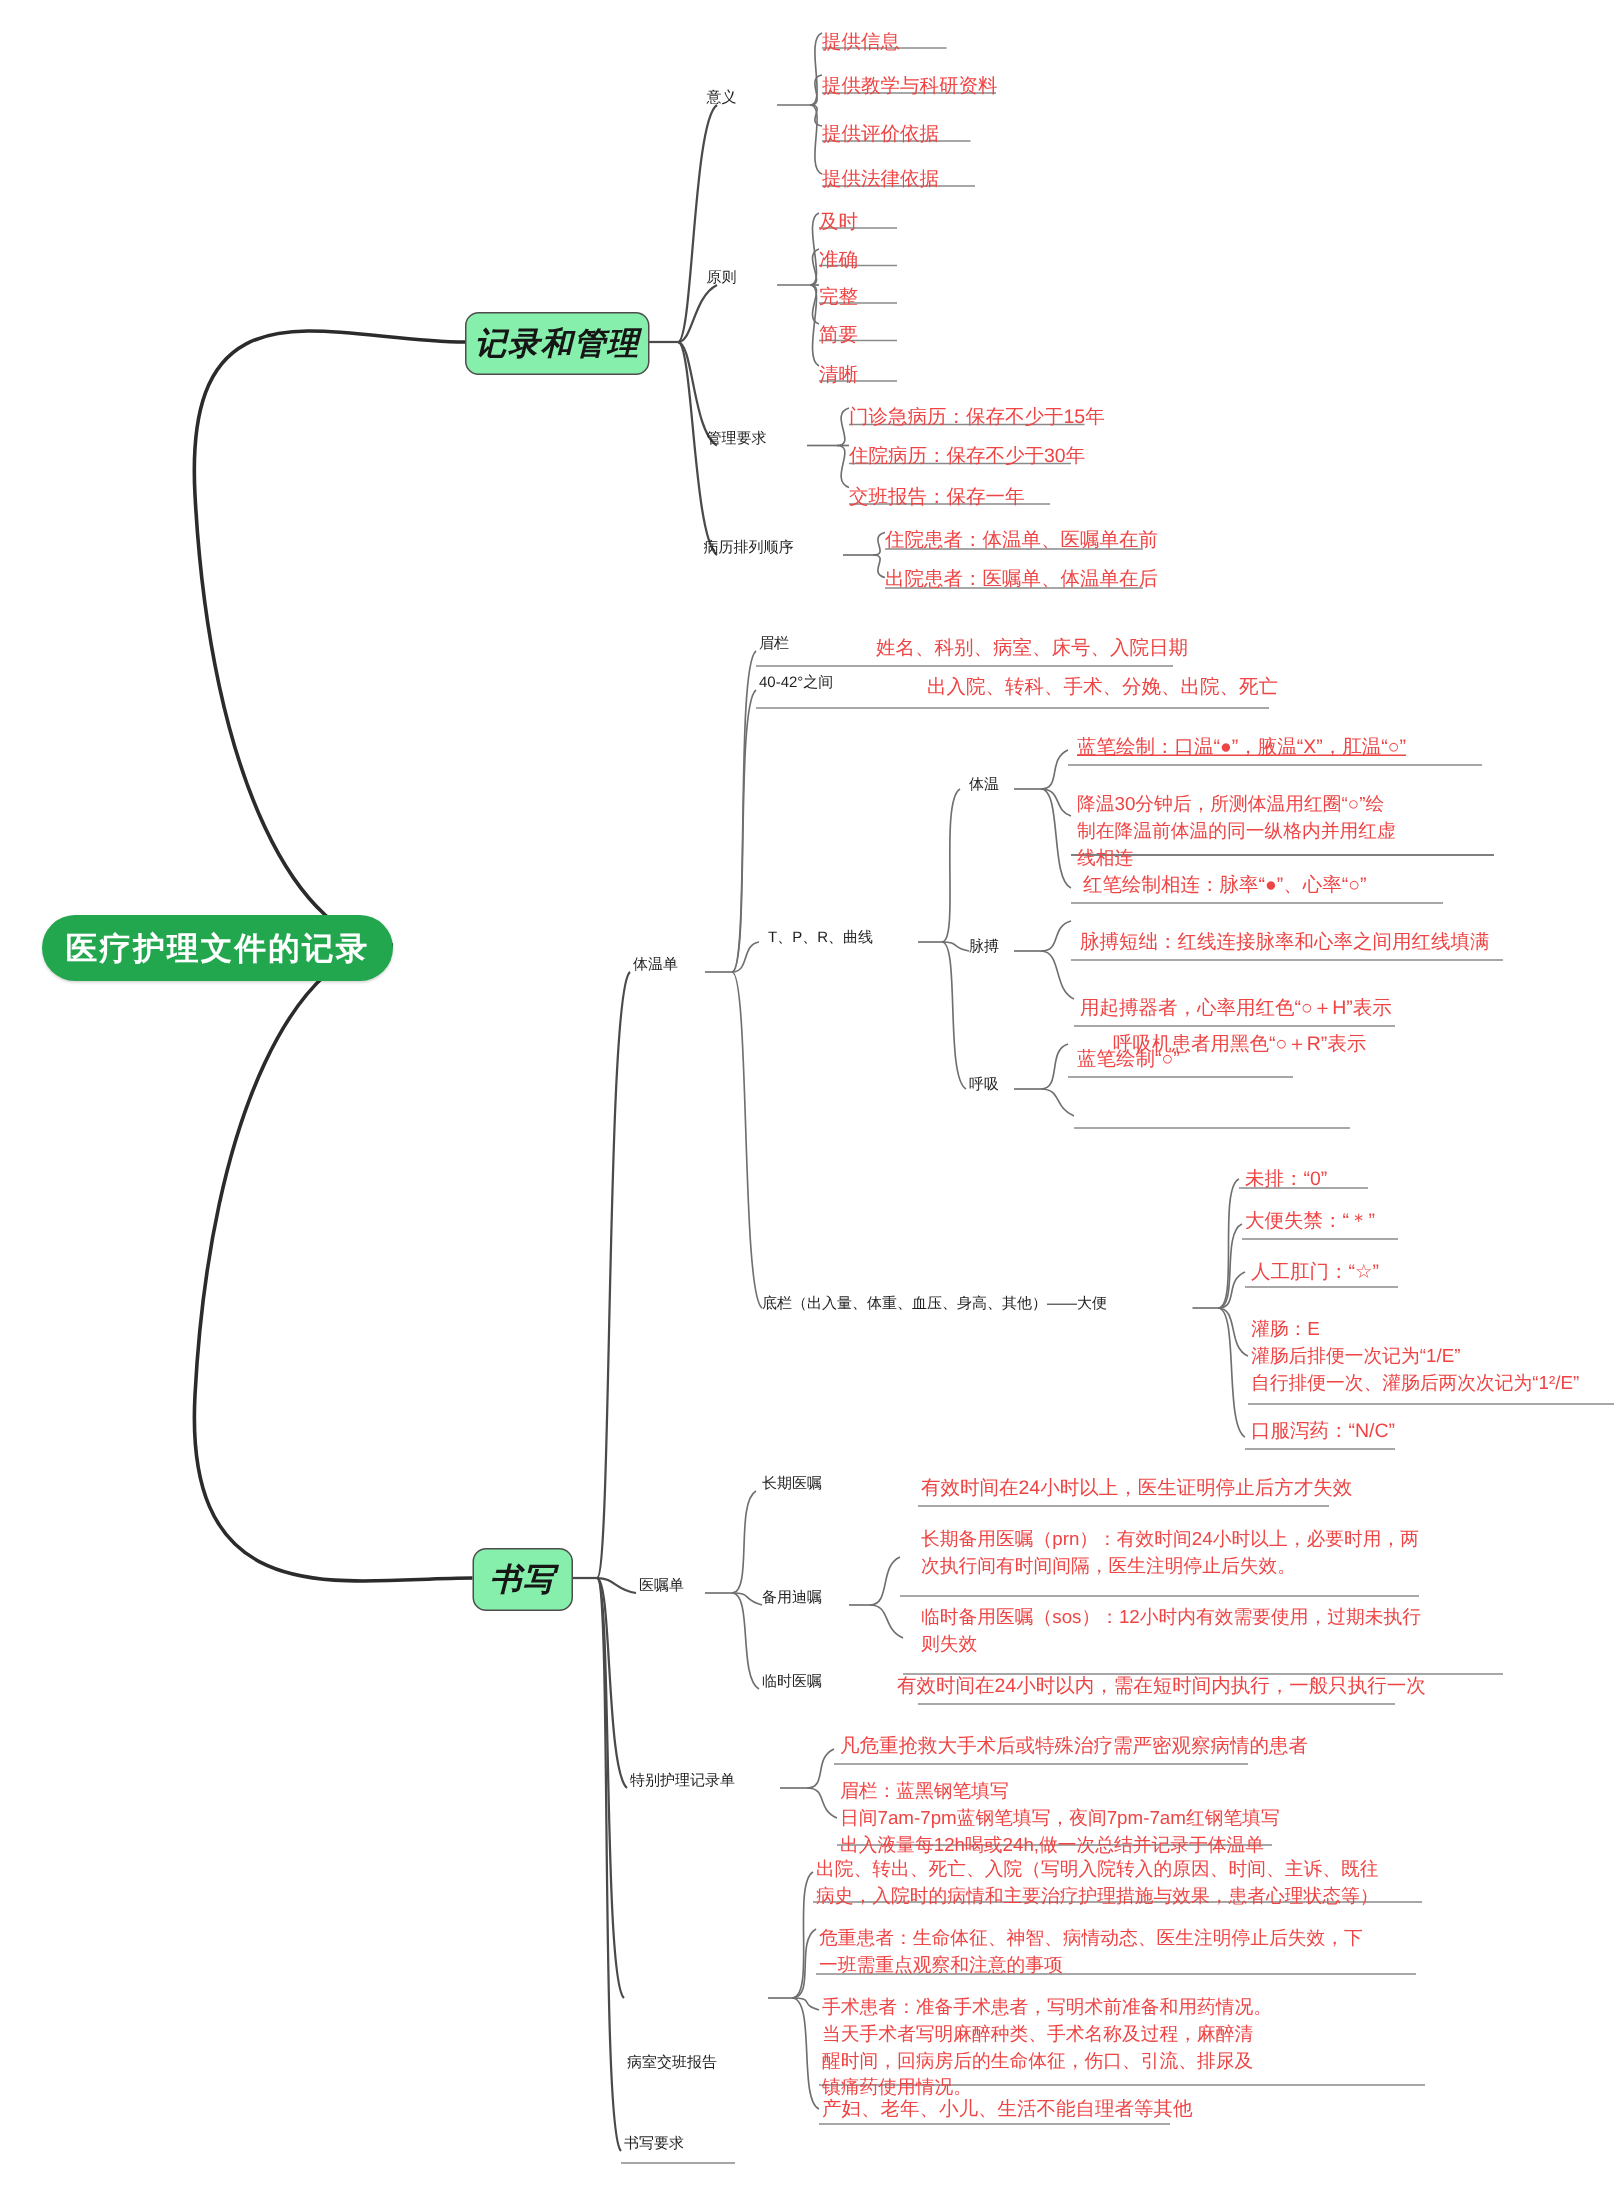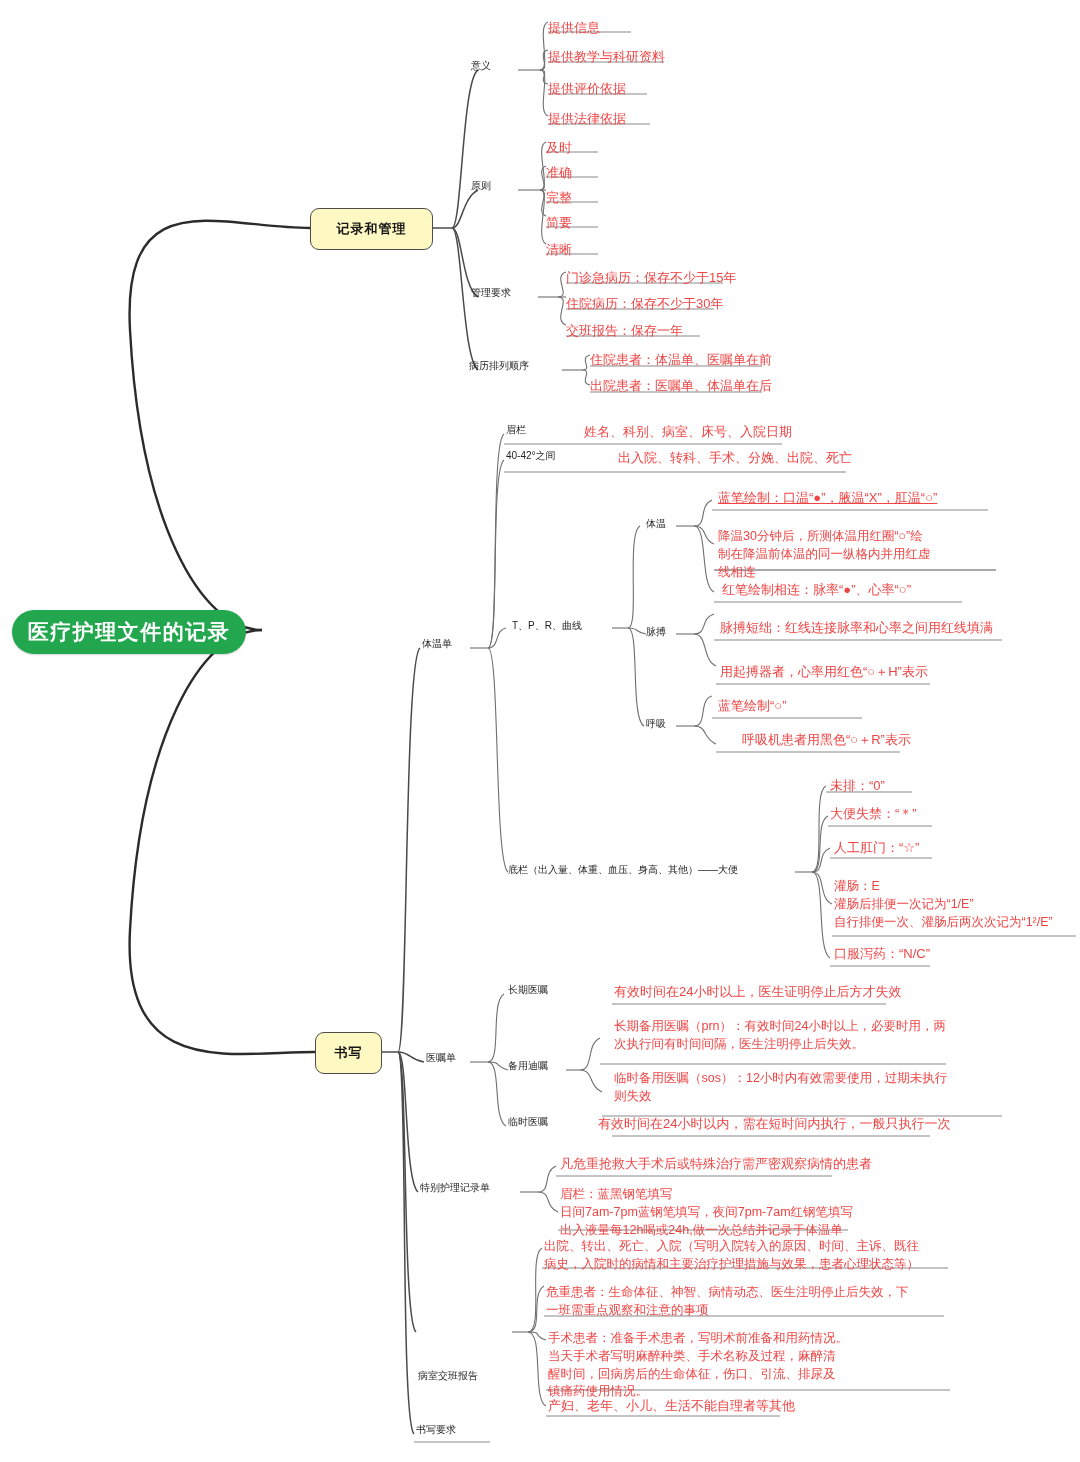--- a/index.html
+++ b/index.html
@@ -19,26 +19,27 @@
 
   .node{position:absolute;white-space:pre;line-height:1.28;}
   .lbl{font-size:10px;color:#1f1f1f;}
   .leaf{font-size:13px;color:#ef4444;}
   .leaf.multi{font-size:12.5px;line-height:1.42;}
 
   .boxnode{
     position:absolute;
     border:1.6px solid #4d4d4d;
     border-radius:9px;
-    background:#fef9c3;
-    font-size:13px;
+    background:#86efac;
+    font-size:21px;
     font-weight:bold;
     color:#161616;
     display:flex;align-items:center;justify-content:center;
     letter-spacing:1px;
+    font-style:italic;
   }
   #root-node{
     position:absolute;
     background:#22a74f;
     border-radius:26px;
     color:#ffffff;
     font-size:21px;
     font-weight:bold;
     display:flex;align-items:center;justify-content:center;
     letter-spacing:1.5px;
@@ -173,21 +174,21 @@
   <path class="conn" d="M528 1332 C 544 1332 532 1336 546 1340"></path>
   <path class="conn" d="M528 1332 C 544 1332 532 1400 546 1406"></path>
   <path class="underline" d="M542 1268 L948 1268"></path>
   <path class="underline" d="M544 1316 L944 1316"></path>
   <path class="underline" d="M546 1390 L950 1390"></path>
   <path class="underline" d="M546 1416 L780 1416"></path>
 
   <path class="underline" d="M414 1442 L490 1442"></path>
 </svg>
 
-<div id="root-node" style="left:12px;top:610px;width:234px;height:44px;">医疗护理文件的记录</div>
+<div id="root-node" style="left:28px;top:610px;width:234px;height:44px;">医疗护理文件的记录</div>
 
 <div class="boxnode" style="left:310px;top:208px;width:121px;height:40px;">记录和管理</div>
 <div class="boxnode" style="left:315px;top:1032px;width:65px;height:40px;">书写</div>
 
 <div class="node lbl" style="left:471px;top:60px;">意义</div>
 <div class="node lbl" style="left:471px;top:180px;">原则</div>
 <div class="node lbl" style="left:471px;top:287px;">管理要求</div>
 <div class="node lbl" style="left:469px;top:360px;">病历排列顺序</div>
 
 <div class="node leaf" style="left:548px;top:20px;">提供信息</div>
@@ -227,21 +228,21 @@
 制在降温前体温的同一纵格内并用红虚
 线相连</div>
 <div class="node leaf" style="left:722px;top:582px;">红笔绘制相连：脉率“●”、心率“○”</div>
 
 <div class="node lbl" style="left:646px;top:626px;">脉搏</div>
 <div class="node leaf" style="left:720px;top:620px;">脉搏短绌：红线连接脉率和心率之间用红线填满</div>
 <div class="node leaf" style="left:720px;top:664px;">用起搏器者，心率用红色“○＋H”表示</div>
 
 <div class="node lbl" style="left:646px;top:718px;">呼吸</div>
 <div class="node leaf" style="left:718px;top:698px;">蓝笔绘制“○”</div>
-<div class="node leaf" style="left:720px;top:732px;padding-left:22px;">呼吸机患者用黑色“○＋R”表示</div>
+<div class="node leaf" style="left:720px;top:688px;padding-left:22px;">呼吸机患者用黑色“○＋R”表示</div>
 
 <div class="node lbl" style="left:508px;top:864px;">底栏（出入量、体重、血压、身高、其他）——大便</div>
 <div class="node leaf" style="left:830px;top:778px;">未排：“0”</div>
 <div class="node leaf" style="left:830px;top:806px;">大便失禁：“＊”</div>
 <div class="node leaf" style="left:834px;top:840px;">人工肛门：“☆”</div>
 <div class="node leaf multi" style="left:834px;top:878px;">灌肠：E
 灌肠后排便一次记为“1/E”
 自行排便一次、灌肠后两次次记为“1²/E”</div>
 <div class="node leaf" style="left:834px;top:946px;">口服泻药：“N/C”</div>
 

